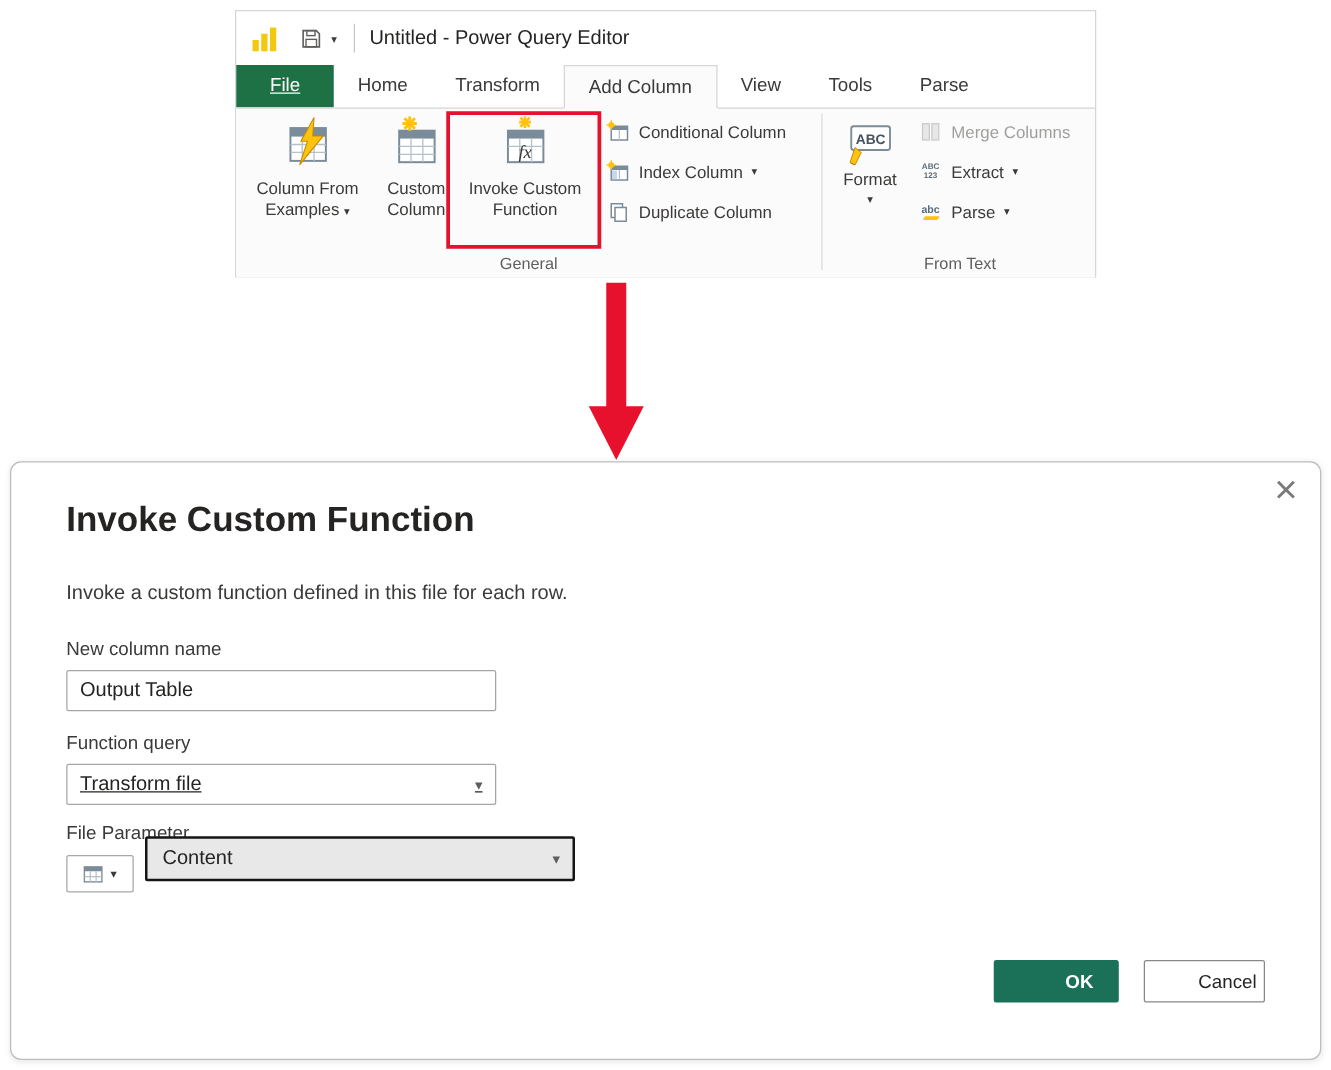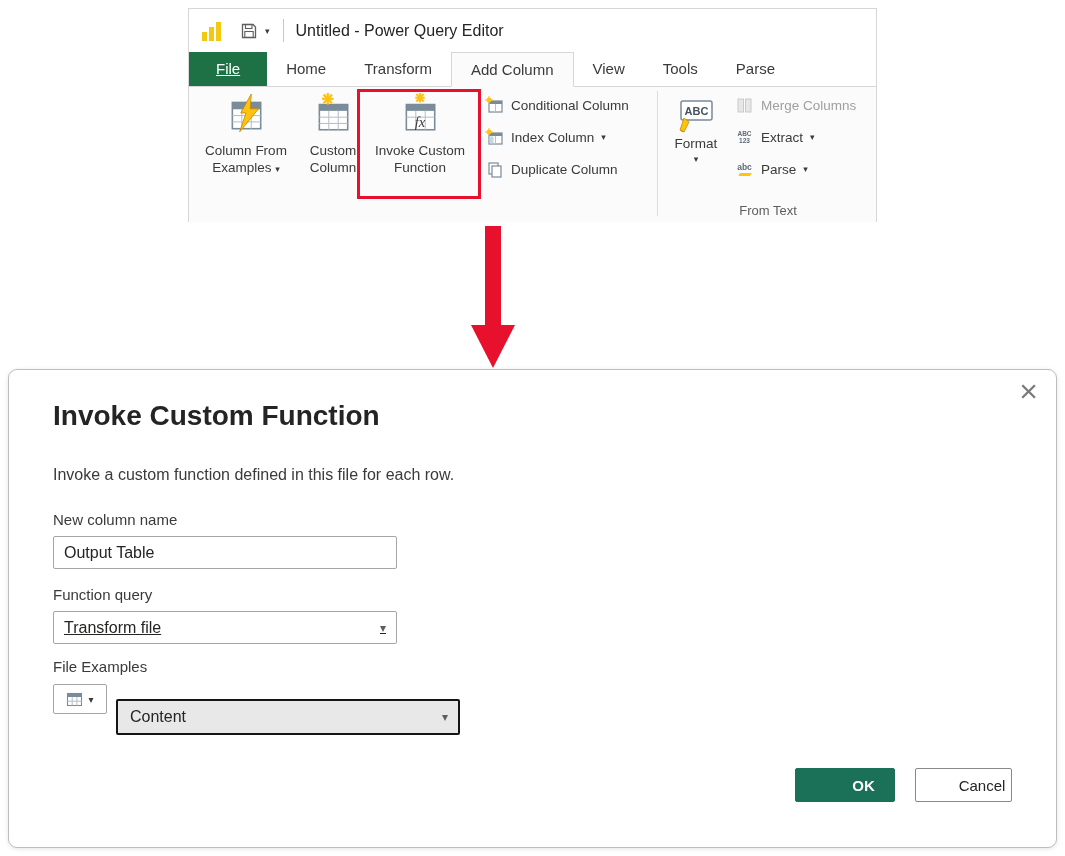--- a/index.html
+++ b/index.html
@@ -195,20 +195,21 @@
         </div>
         <div class="smallbtn">
           <svg width="19" height="19" viewBox="0 0 19 19">
             <rect x="4" y="3" width="9" height="11" fill="#fff" stroke="#7a8b99" stroke-width="1.2"></rect>
             <rect x="7" y="6" width="9" height="11" fill="#fff" stroke="#7a8b99" stroke-width="1.2"></rect>
           </svg>
           <span>Duplicate Column</span>
         </div>
       </div>
 
+      <div class="grouplabel" style="left:0;width:468px;">General</div>
 
       <div class="vsep"></div>
 
       <div class="formatbtn">
         <svg width="42" height="40" viewBox="0 0 42 40">
           <rect x="6" y="8" width="31" height="19" rx="2" fill="#fff" stroke="#7a8b99" stroke-width="1.5"></rect>
           <text x="21.5" y="22" text-anchor="middle" font-size="11" font-weight="bold" fill="#44525e">ABC</text>
           <polygon points="5,37 9,25 14,29 9,39" fill="#FFC20E" stroke="#c78a00" stroke-width="0.8"></polygon>
           <polygon points="5,37 6.8,38.4 9,39" fill="#6b4a00"></polygon>
         </svg>
@@ -258,32 +259,32 @@
 
     <div class="fld-label" style="top:141px;">New column name</div>
     <input class="txt-input" style="top: 166px;" type="text" value="Output Table">
 
     <div class="fld-label" style="top:216px;">Function query</div>
     <div class="sel" style="top:241px;text-decoration:underline;">
       <span>Transform file</span>
       <span class="caret">▾</span>
     </div>
 
-    <div class="fld-label" style="top:288px;">File Examples</div>
+    <div class="fld-label" style="top:288px;">File Parameter</div>
     <div class="minibtn">
       <svg width="17" height="17" viewBox="0 0 17 17">
         <rect x="1.5" y="2.5" width="14" height="12" fill="#fff" stroke="#7a8b99" stroke-width="1.1"></rect>
         <rect x="1.5" y="2.5" width="14" height="3.5" fill="#7a8b99"></rect>
         <line x1="6.2" y1="6" x2="6.2" y2="14.5" stroke="#b4c0ca" stroke-width="1"></line>
         <line x1="10.9" y1="6" x2="10.9" y2="14.5" stroke="#b4c0ca" stroke-width="1"></line>
         <line x1="1.5" y1="10.2" x2="15.5" y2="10.2" stroke="#b4c0ca" stroke-width="1"></line>
       </svg>
       <span class="caret">▾</span>
     </div>
-    <div class="sel sel-focused" style="top:329px;padding-left:12px;">
+    <div class="sel sel-focused" style="top:299px;padding-left:12px;">
       <span>Content</span>
       <span class="caret">▾</span>
     </div>
 
     <div class="btn btn-ok">OK</div>
     <div class="btn btn-cancel">Cancel</div>
   </div>
 
 </div>
 

